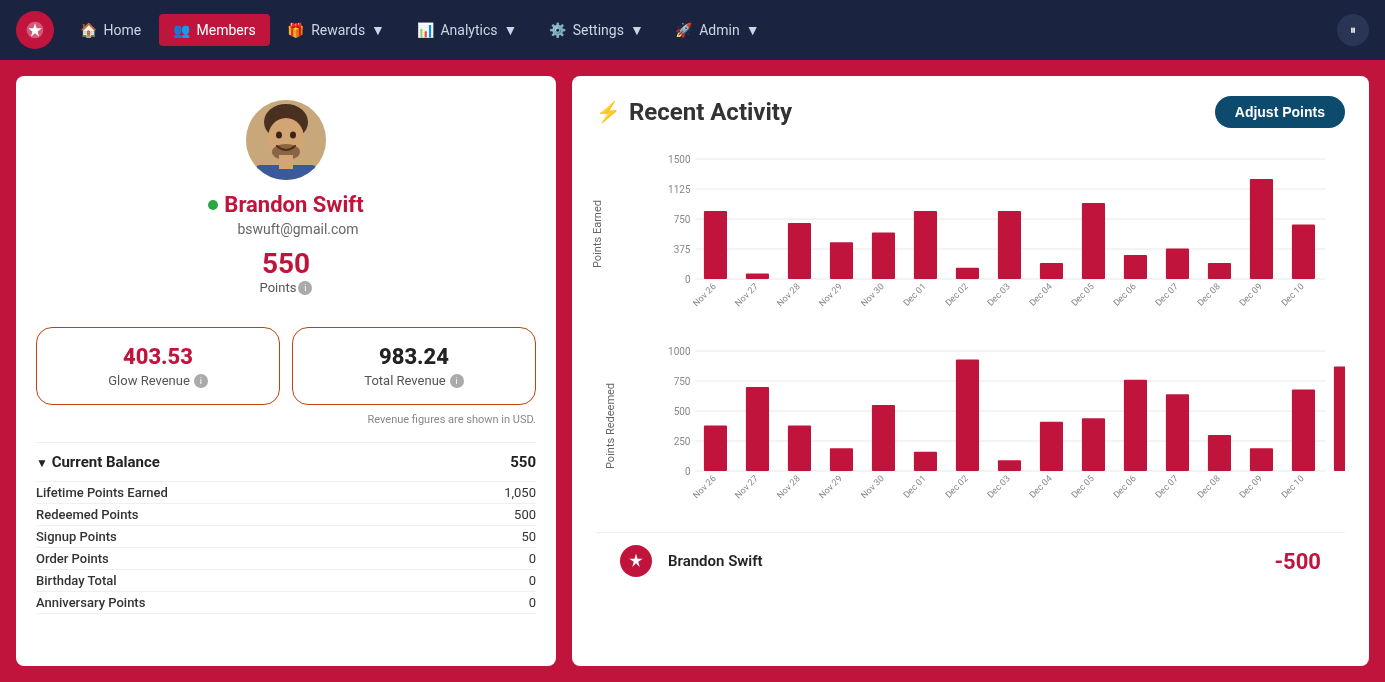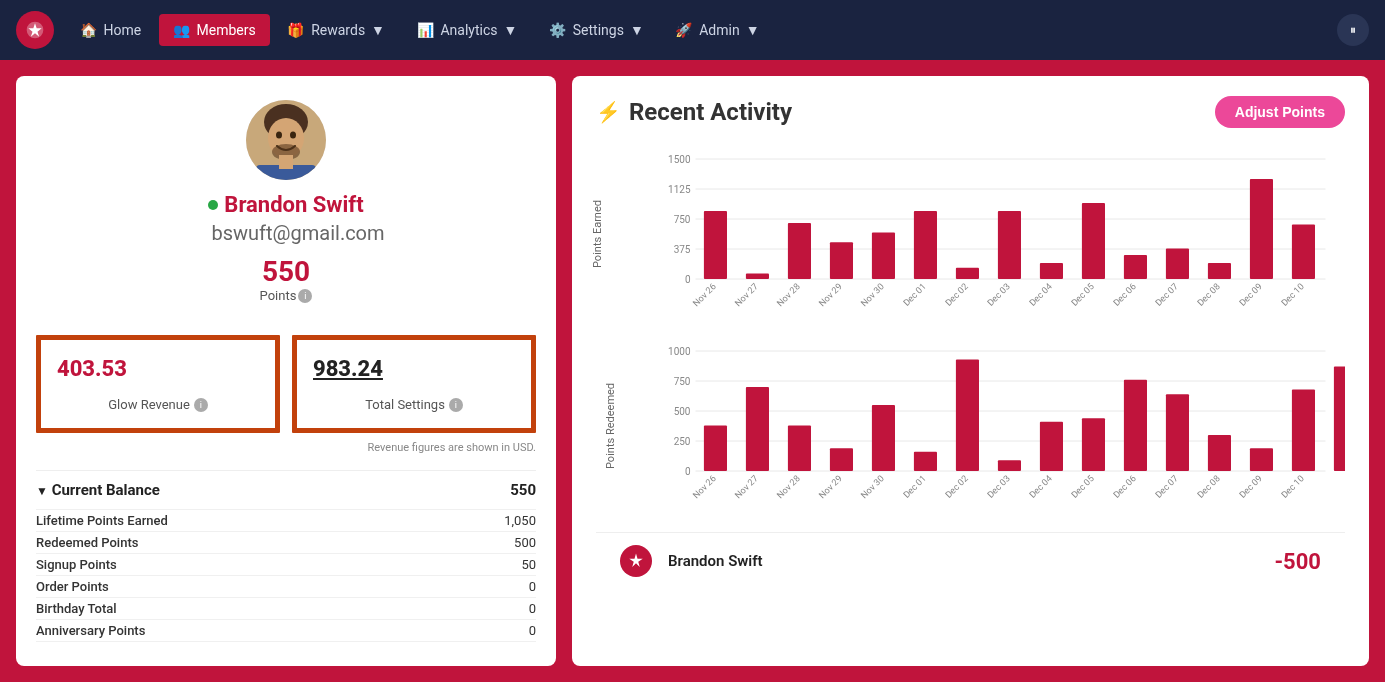--- a/index.html
+++ b/index.html
@@ -94,21 +94,21 @@
       gap: 6px;
     }
     .member-name .dot {
       width: 10px; height: 10px;
       background: #28a745;
       border-radius: 50%;
       display: inline-block;
     }
     .member-email {
       color: #666;
-      font-size: 20px;
+      font-size: 14px;
       margin-top: 4px;
       margin-left: 24px;
     }
     .points-value {
       color: #c0143c;
       font-size: 28px;
       font-weight: 700;
       margin-top: 10px;
     }
     .points-label {
@@ -132,35 +132,35 @@
     }
 
     
     .revenue-row {
       display: flex;
       gap: 12px;
       margin-top: 16px;
     }
     .revenue-card {
       flex: 1;
-      border: 5px solid #c2410c;
-      border-radius: 1px;
+      border: 1px solid #c2410c;
+      border-radius: 16px;
       padding: 16px;
-      text-align: left;
+      text-align: center;
     }
     .revenue-amount {
       font-size: 22px;
       font-weight: 800;
       color: #c0143c;
     }
-    .revenue-amount.dark { color: #222; text-decoration: underline; }
+    .revenue-amount.dark { color: #222; }
     .revenue-label {
       font-size: 13px;
       color: #555;
-      margin-top: 16px;
+      margin-top: 4px;
       display: flex;
       align-items: center;
       justify-content: center;
       gap: 4px;
     }
     .revenue-note {
       font-size: 11px;
       color: #888;
       text-align: right;
       margin-top: 8px;
@@ -211,21 +211,21 @@
     .section-title {
       font-size: 24px;
       font-weight: 700;
       color: #333;
       display: flex;
       align-items: center;
       gap: 8px;
     }
     .lightning { color: #c0143c; font-size: 20px; }
     .adjust-btn {
-      background: #ec4899;
+      background: #0c4a6e;
       color: white;
       border: none;
       border-radius: 20px;
       padding: 8px 20px;
       font-size: 14px;
       font-weight: 600;
       cursor: pointer;
     }
 
     
@@ -342,21 +342,21 @@
       <div class="revenue-card">
         <div class="revenue-amount">403.53</div>
         <div class="revenue-label">
           <span>Glow Revenue</span>
           <span class="info-icon">i</span>
         </div>
       </div>
       <div class="revenue-card">
         <div class="revenue-amount dark">983.24</div>
         <div class="revenue-label">
-          <span>Total Settings</span>
+          <span>Total Revenue</span>
           <span class="info-icon">i</span>
         </div>
       </div>
     </div>
     <div class="revenue-note">Revenue figures are shown in USD.</div>
 
     <div class="balance-section">
       <div class="balance-header">
         <span>
           <span class="arrow">▼</span>

